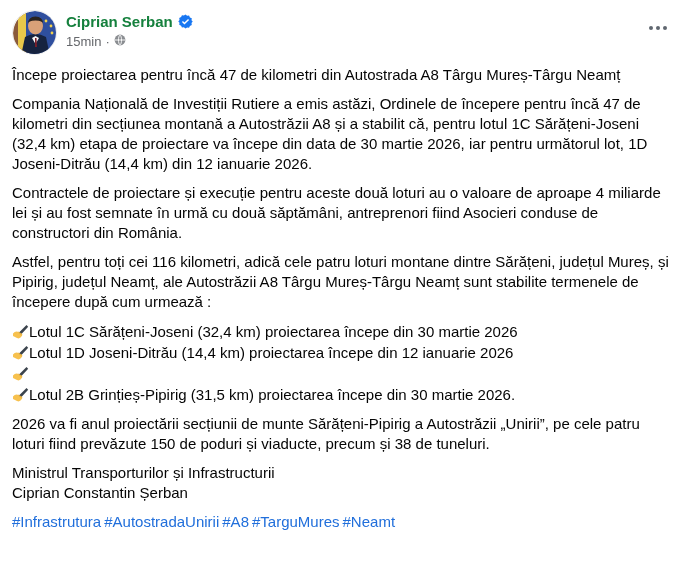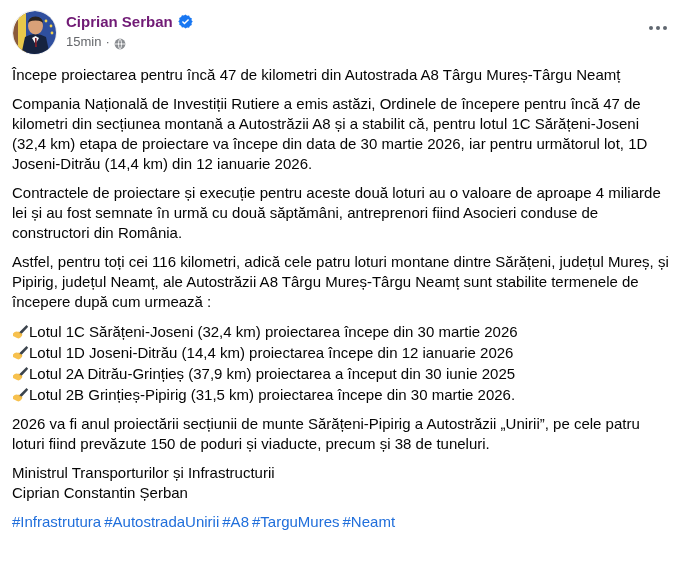--- a/index.html
+++ b/index.html
@@ -16,26 +16,26 @@
   .header { display: flex; align-items: flex-start; }
   .avatar {
     width: 45px; height: 45px; border-radius: 50%;
     overflow: hidden; flex: 0 0 45px; cursor: pointer;
     border: 1px solid rgba(0,0,0,.08);
   }
   .avatar svg { display: block; }
   .header-info { margin-left: 9px; padding-top: 2px; }
   .author-row { display: flex; align-items: center; gap: 5px; }
   .author-name {
-    font-size: 15px; font-weight: 700; color: #701a75;
+    font-size: 15px; font-weight: 700; color: #15803d;
     line-height: 19px; cursor: pointer;
   }
   .verified { width: 15px; height: 15px; display: inline-block; }
   .meta-row {
-    display: flex; align-items: flex-end; gap: 4px;
+    display: flex; align-items: flex-start; gap: 4px;
     font-size: 13px; color: #65676B; margin-top: 3px; line-height: 16px;
   }
   .timestamp { cursor: pointer; }
   .globe { width: 12px; height: 12px; display: inline-block; }
   .menu-btn {
     margin-left: auto; margin-top: 6px;
     width: 32px; height: 24px;
     display: flex; align-items: center; justify-content: center;
     gap: 3px; border-radius: 6px; cursor: pointer; border: none; background: transparent;
   }
@@ -141,21 +141,21 @@
           </svg>
         </span><span>Lotul 1D Joseni-Ditrău (14,4 km) proiectarea începe din 12 ianuarie 2026</span>
       </div>
       <div class="list-line">
         <span class="hand-icon">
           <svg width="17" height="15" viewBox="0 0 17 15">
             <path d="M14.5 1 L7 8.5 L9 10.5 L16.2 2.8 Z" fill="#3b434c"></path>
             <path d="M1 9.5 Q3.5 6.5 7 8.2 L9.6 9.6 Q11 10.4 10 11.8 L8.5 13.6 Q7 15 5 14 L1 12 Z" fill="#f7c14e"></path>
             <path d="M6.5 8 L9.5 10.8" stroke="#d89c2a" stroke-width=".8" fill="none"></path>
           </svg>
-        </span><span>Lotul 2A Ditrău-Grințieș (37,9 km) proiectarea a început din 30 iunie 2025</span>
+        </span>
       </div>
       <div class="list-line">
         <span class="hand-icon">
           <svg width="17" height="15" viewBox="0 0 17 15">
             <path d="M14.5 1 L7 8.5 L9 10.5 L16.2 2.8 Z" fill="#3b434c"></path>
             <path d="M1 9.5 Q3.5 6.5 7 8.2 L9.6 9.6 Q11 10.4 10 11.8 L8.5 13.6 Q7 15 5 14 L1 12 Z" fill="#f7c14e"></path>
             <path d="M6.5 8 L9.5 10.8" stroke="#d89c2a" stroke-width=".8" fill="none"></path>
           </svg>
         </span><span>Lotul 2B Grințieș-Pipirig (31,5 km) proiectarea începe din 30 martie 2026.</span>
       </div>

